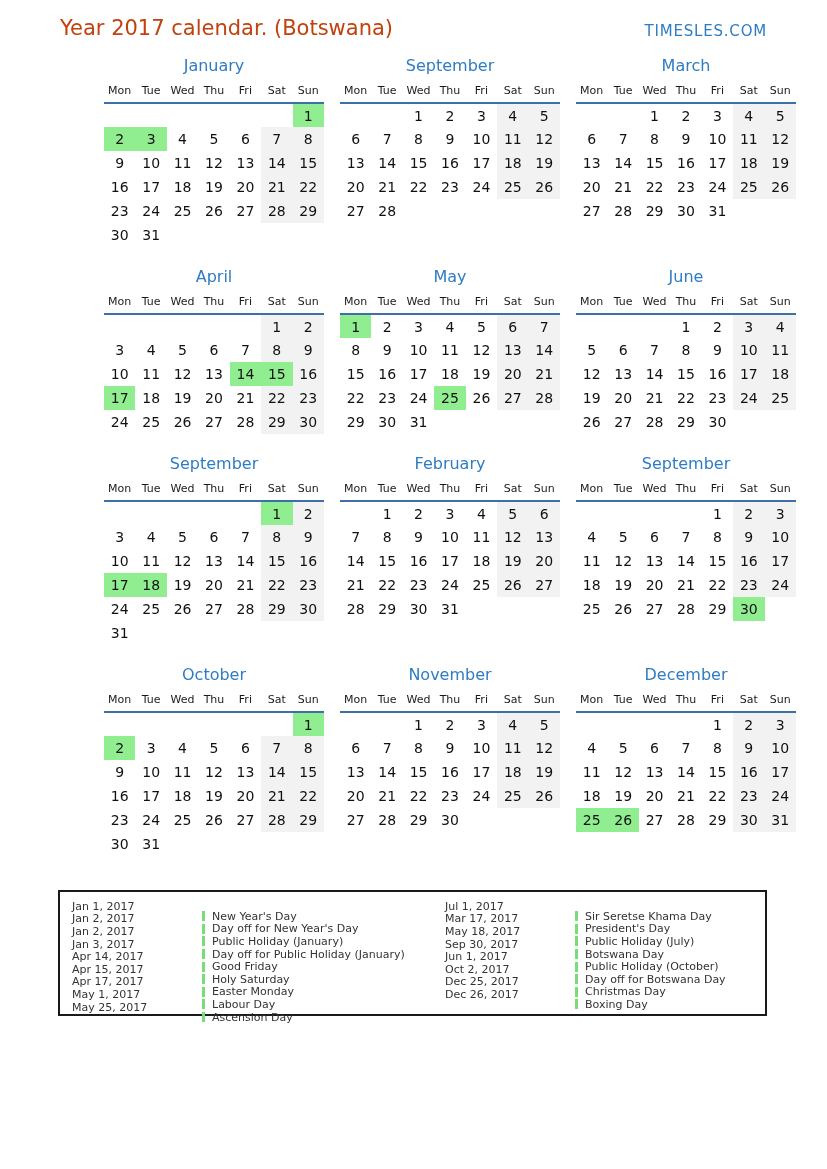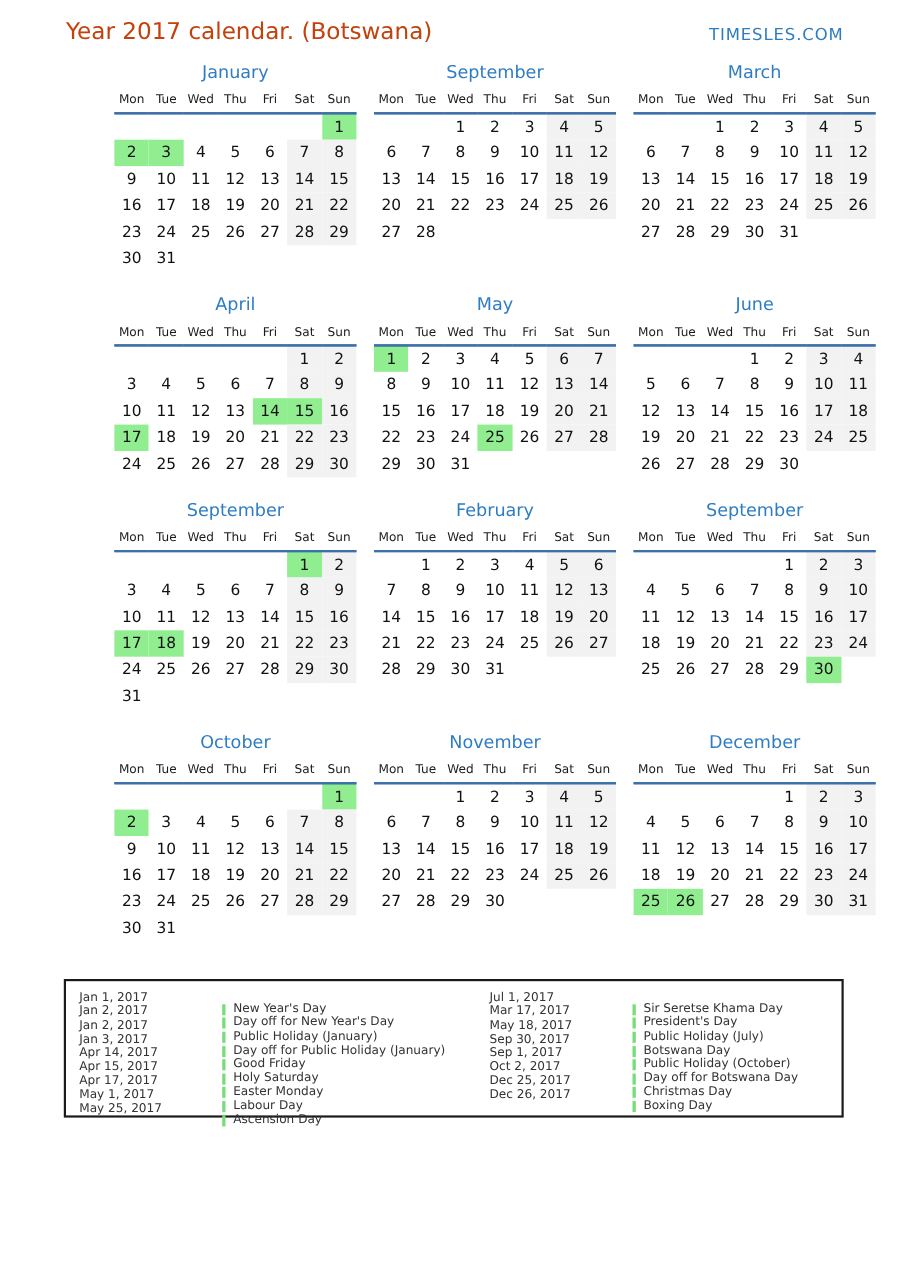--- a/index.html
+++ b/index.html
@@ -34,21 +34,21 @@
   td.holiday{background:var(--holiday);}
   .legend{
     position:absolute;top:890px;left:58px;width:709px;height:126px;
     border:2px solid #1a1a1a;display:flex;padding:8px 13px 0 12px;
   }
   .legend-col{display:flex;flex-direction:column;}
   .legend-col.c1{width:373px;}
   .legend-col.c2{flex:1;}
   .legend-row{display:flex;align-items:center;height:12.6px;font-size:11px;color:#333;}
   .legend-date{width:130px;}
-  .legend-name{display:flex;align-items:flex-end;margin-top:20px;}
+  .legend-name{display:flex;align-items:center;margin-top:20px;}
   .legend-bar{display:inline-block;width:3px;height:10px;background:var(--legend-marker);margin-right:7px;}
 </style>
 </head>
 <body>
 
 <div class="header">
   <div class="page-title">Year 2017 calendar. (Botswana)</div>
   <a class="site-link">TIMESLES.COM</a>
 </div>
 
@@ -927,21 +927,21 @@
         </span>
       </div>
       <div class="legend-row">
         <span class="legend-date">Sep 30, 2017</span>
         <span class="legend-name">
           <span class="legend-bar"></span>
           <span>Botswana Day</span>
         </span>
       </div>
       <div class="legend-row">
-        <span class="legend-date">Sep 1, 2017</span>
+        <span class="legend-date">Jun 1, 2017</span>
         <span class="legend-name">
           <span class="legend-bar"></span>
           <span>Public Holiday (October)</span>
         </span>
       </div>
       <div class="legend-row">
         <span class="legend-date">Oct 2, 2017</span>
         <span class="legend-name">
           <span class="legend-bar"></span>
           <span>Day off for Botswana Day</span>

